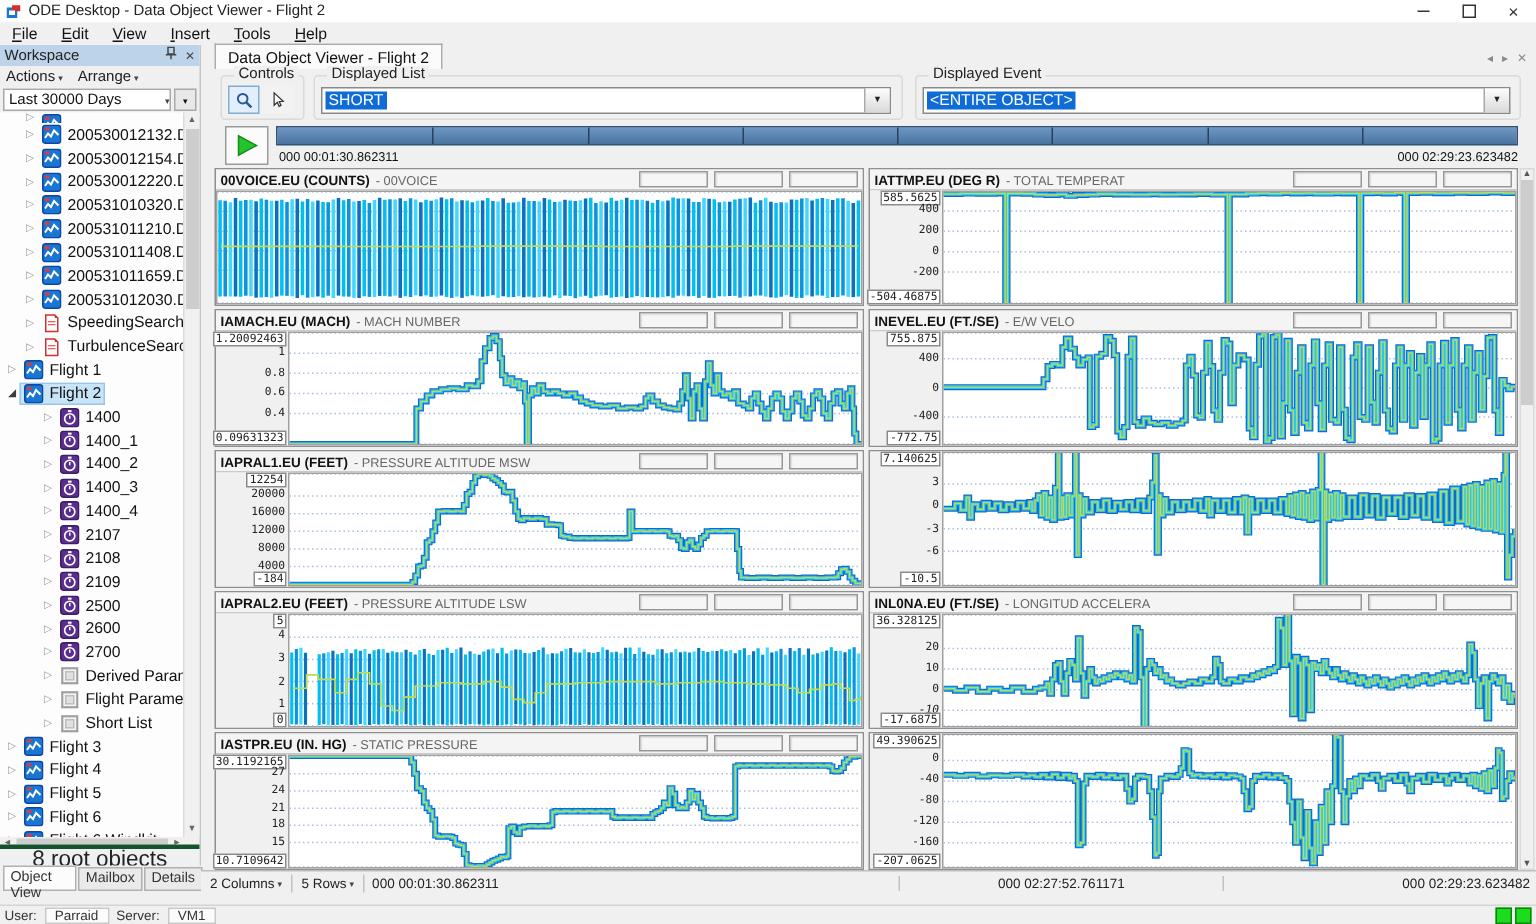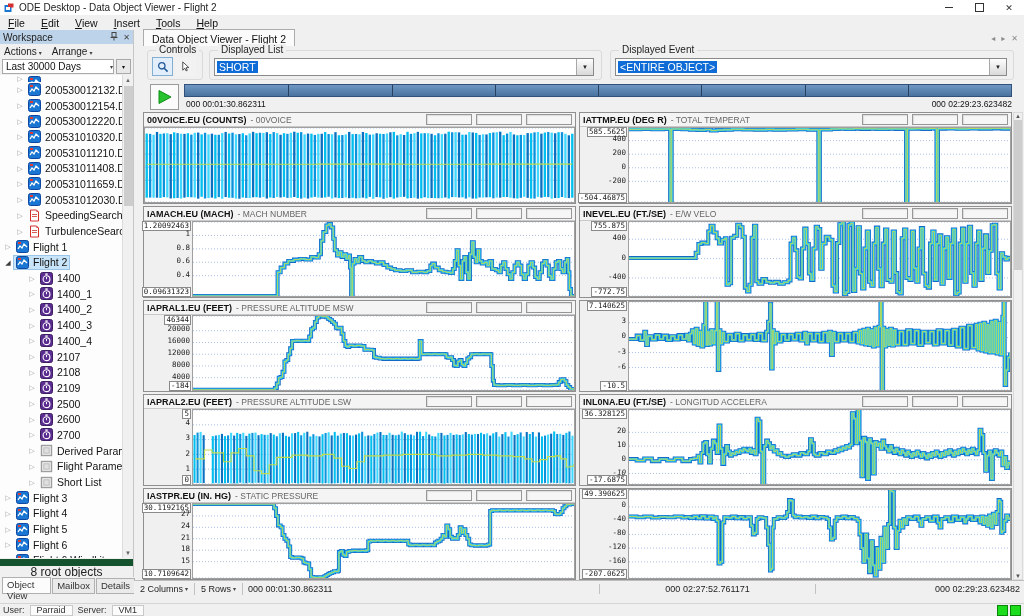--- a/index.html
+++ b/index.html
@@ -36,21 +36,21 @@
   .ic{width:13px;height:13px;margin-right:4px;flex:none}
   .tlab{display:flex;align-items:center;padding:0 2px;border:1px solid transparent}
   .tlab.sel{background:#c8e4f8;border-color:#9ac4e8}
   .vsb{position:absolute;right:0;top:45px;bottom:46px;width:11px;background:#f0f0f0;border-left:1px solid #dcdcdc;box-sizing:border-box;display:flex;flex-direction:column;align-items:center;font-size:6px;color:#666}
   .vsb .btn,.hsb .btn{height:10px;width:100%;display:flex;align-items:center;justify-content:center}
   .vsb .thumb{width:9px;height:120px;background:#cdcdcd;margin-top:1px}
   .vsb .sp,.hsb .sp{flex:1}
   .hsb{position:absolute;left:0;bottom:38px;width:123px;height:8px;background:#f0f0f0;display:flex;align-items:center;font-size:6px;color:#666}
   .hsb .hbtn{width:10px;text-align:center}
   .hsb .hthumb{flex:1;height:6px;background:#cdcdcd;margin:0 1px}
-  .wsfoot{position:absolute;left:0;bottom:26px;width:133px;height:12px;border-top:7px solid #14532d;display:flex;align-items:center;justify-content:center;font-size:12px;color:#222;background:#f0f0f0}
+  .wsfoot{position:absolute;left:0;bottom:26px;width:133px;height:12px;border-top:3px solid #14532d;display:flex;align-items:center;justify-content:center;font-size:15px;color:#222;background:#f0f0f0}
   .wstabs{position:absolute;left:0;bottom:0;width:133px;height:26px;display:flex;align-items:flex-start;padding:1px 0 0 2px;gap:1px;background:#f0f0f0}
   .wtab{height:13px;padding:1px 4px 0;font-size:9.5px;border:1px solid #b0b0b0;background:#eaeaea;color:#333}
   .wtab.on{background:#fcfcfc;height:14px;margin-top:-1px}
   
   .sbar{position:absolute;left:0;right:0;bottom:0;height:12px;background:#f0f0f0;border-top:1px solid #d4d4d4;display:flex;align-items:center;font-size:9px;color:#333;padding:0 3px}
   .scell{border:1px solid #c9c9c9;background:#fbfbfb;padding:0 6px;margin:0 5px;height:9px;display:flex;align-items:center}
   .sbar .sp{flex:1}
   .gsq{width:9px;height:9px;background:var(--green);border:1px solid #0a870a;margin-left:2px}
   
   .tabstrip{position:absolute;left:134px;top:30px;right:0;height:16px;background:#f0f0f0;display:flex;align-items:flex-end}
@@ -843,21 +843,21 @@
         <div class="phead">
           <span class="pt1">IAPRAL1.EU (FEET)</span>
           <span class="pt2">- PRESSURE ALTITUDE MSW</span>
           <span class="psp"></span>
           <span class="ro"></span>
           <span class="ro"></span>
           <span class="ro"></span>
         </div>
         <div class="pbody">
           <div class="axis">
-            <div class="tick tbox" style="top: 0px;">46344</div>
+            <div class="tick tbox" style="top: 0px;">12254</div>
             <div class="tick mid" style="top: 19.9048%;">20000</div>
             <div class="tick mid" style="top: 35.7778%;">16000</div>
             <div class="tick mid" style="top: 51.6508%;">12000</div>
             <div class="tick mid" style="top: 67.5238%;">8000</div>
             <div class="tick mid" style="top: 83.3968%;">4000</div>
             <div class="tick tbox" style="bottom: 0px;">-184</div>
           </div>
           <div class="plot">
             <svg viewBox="0 0 100 100" preserveAspectRatio="none">
               <line x1="0" x2="100" y1="0.00" y2="0.00" stroke="#a9c0e4" stroke-dasharray="1 2" stroke-width="1" vector-effect="non-scaling-stroke"></line>

